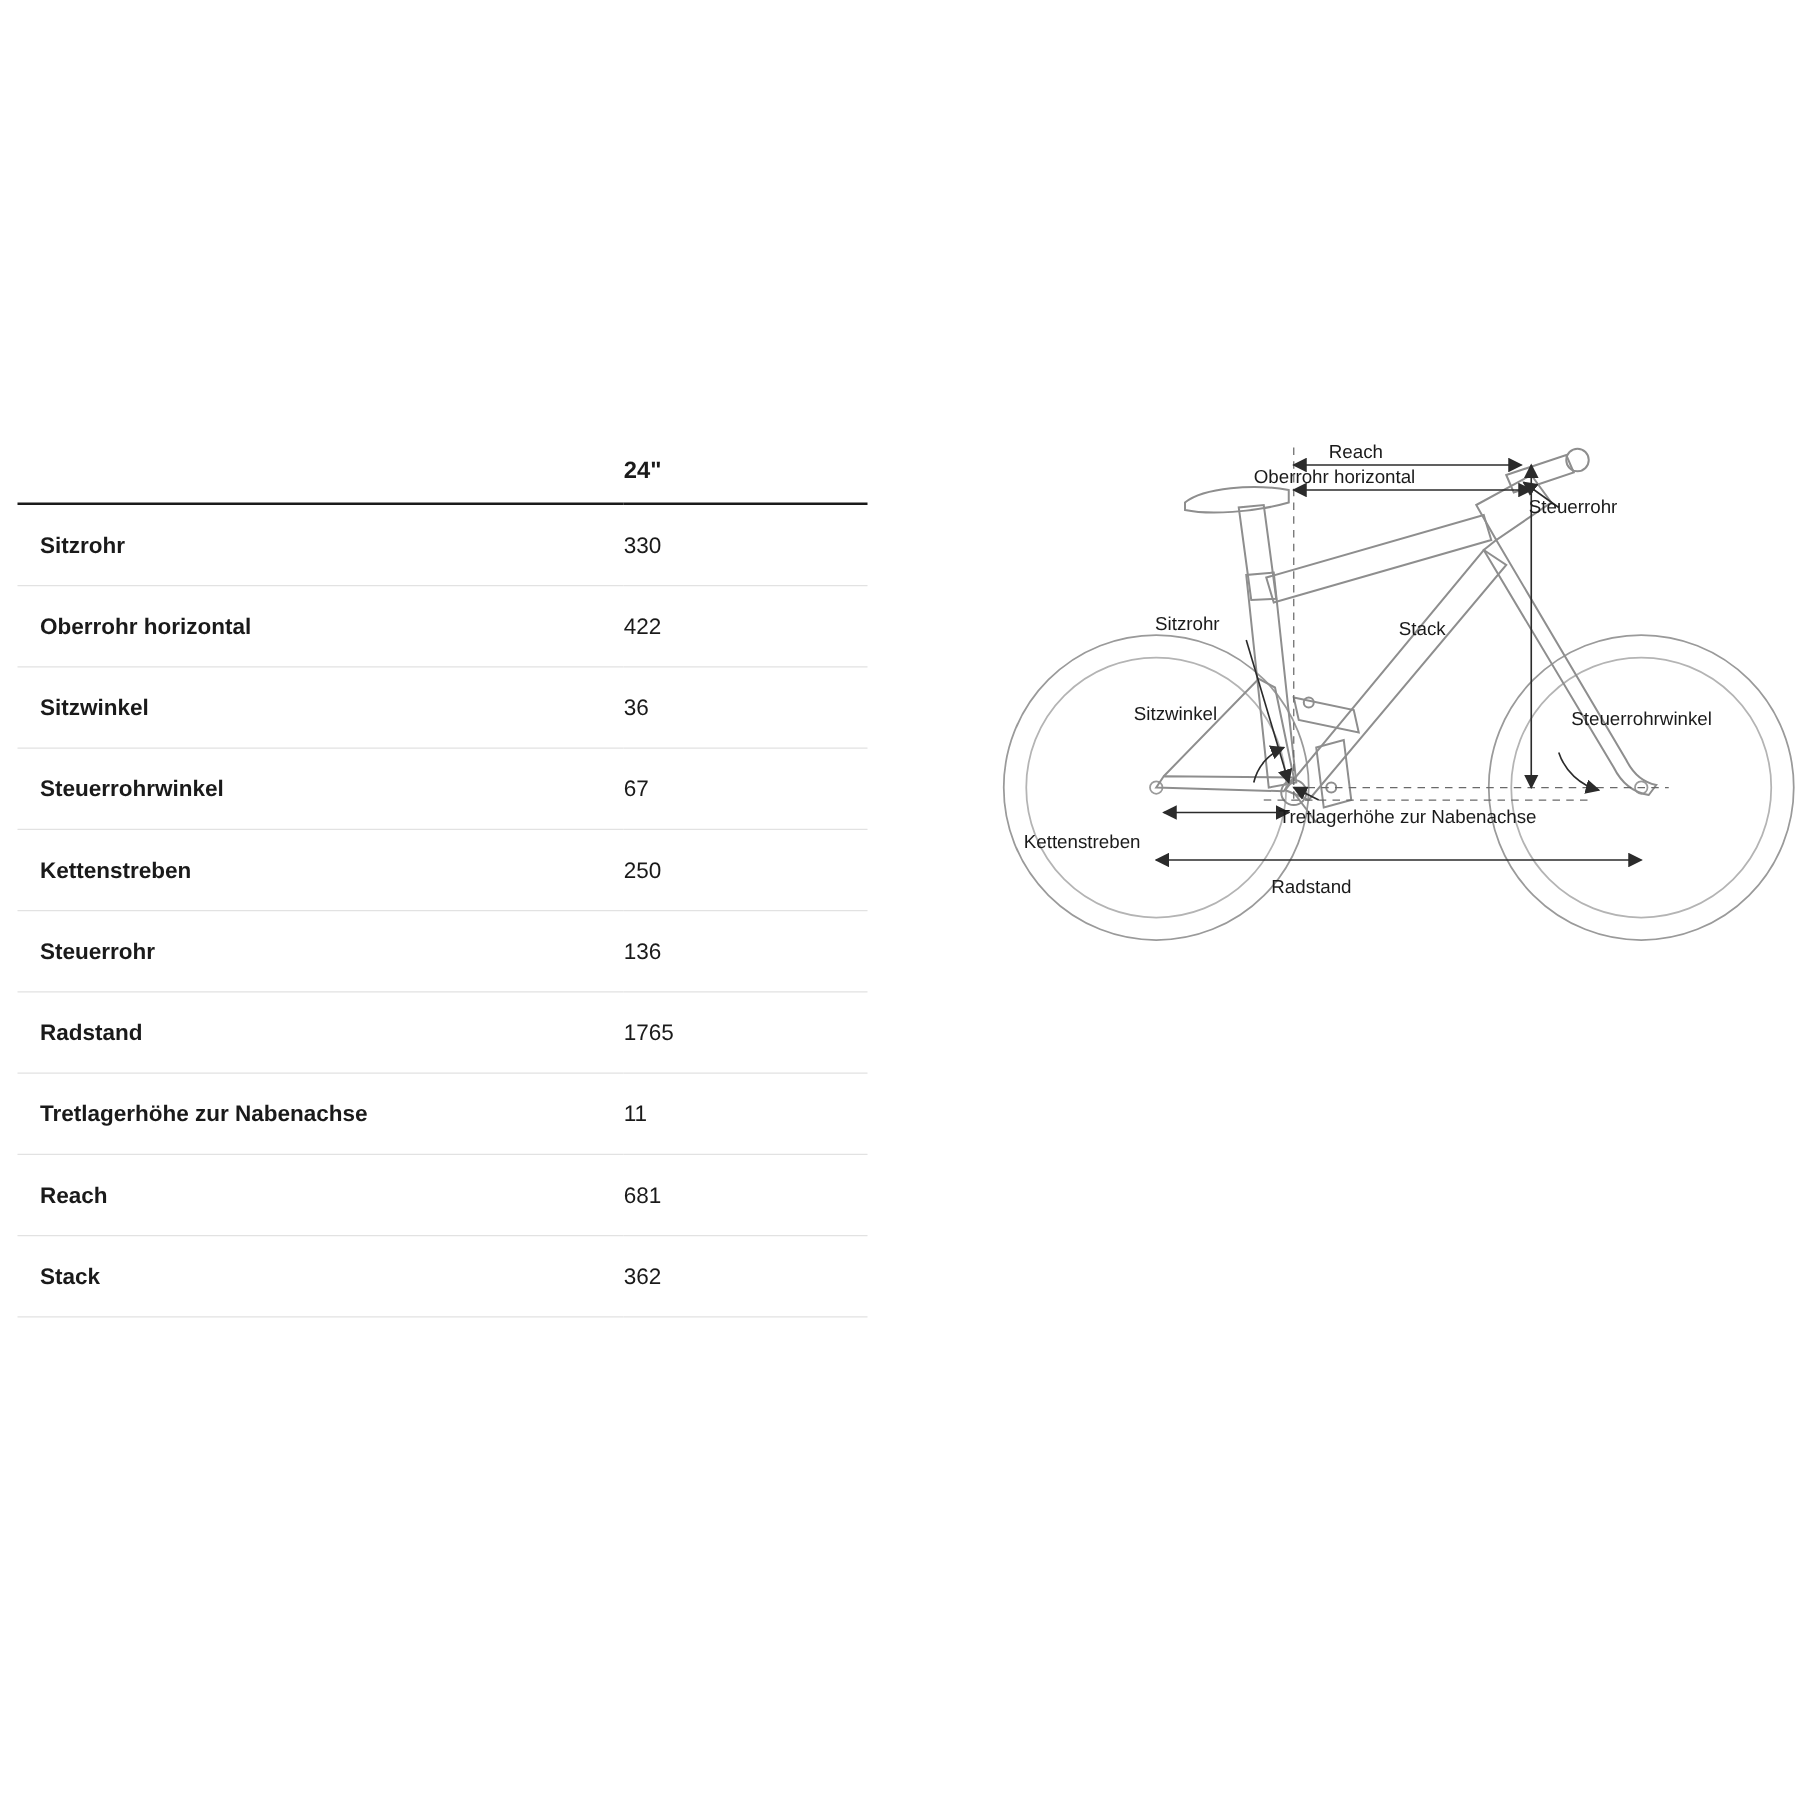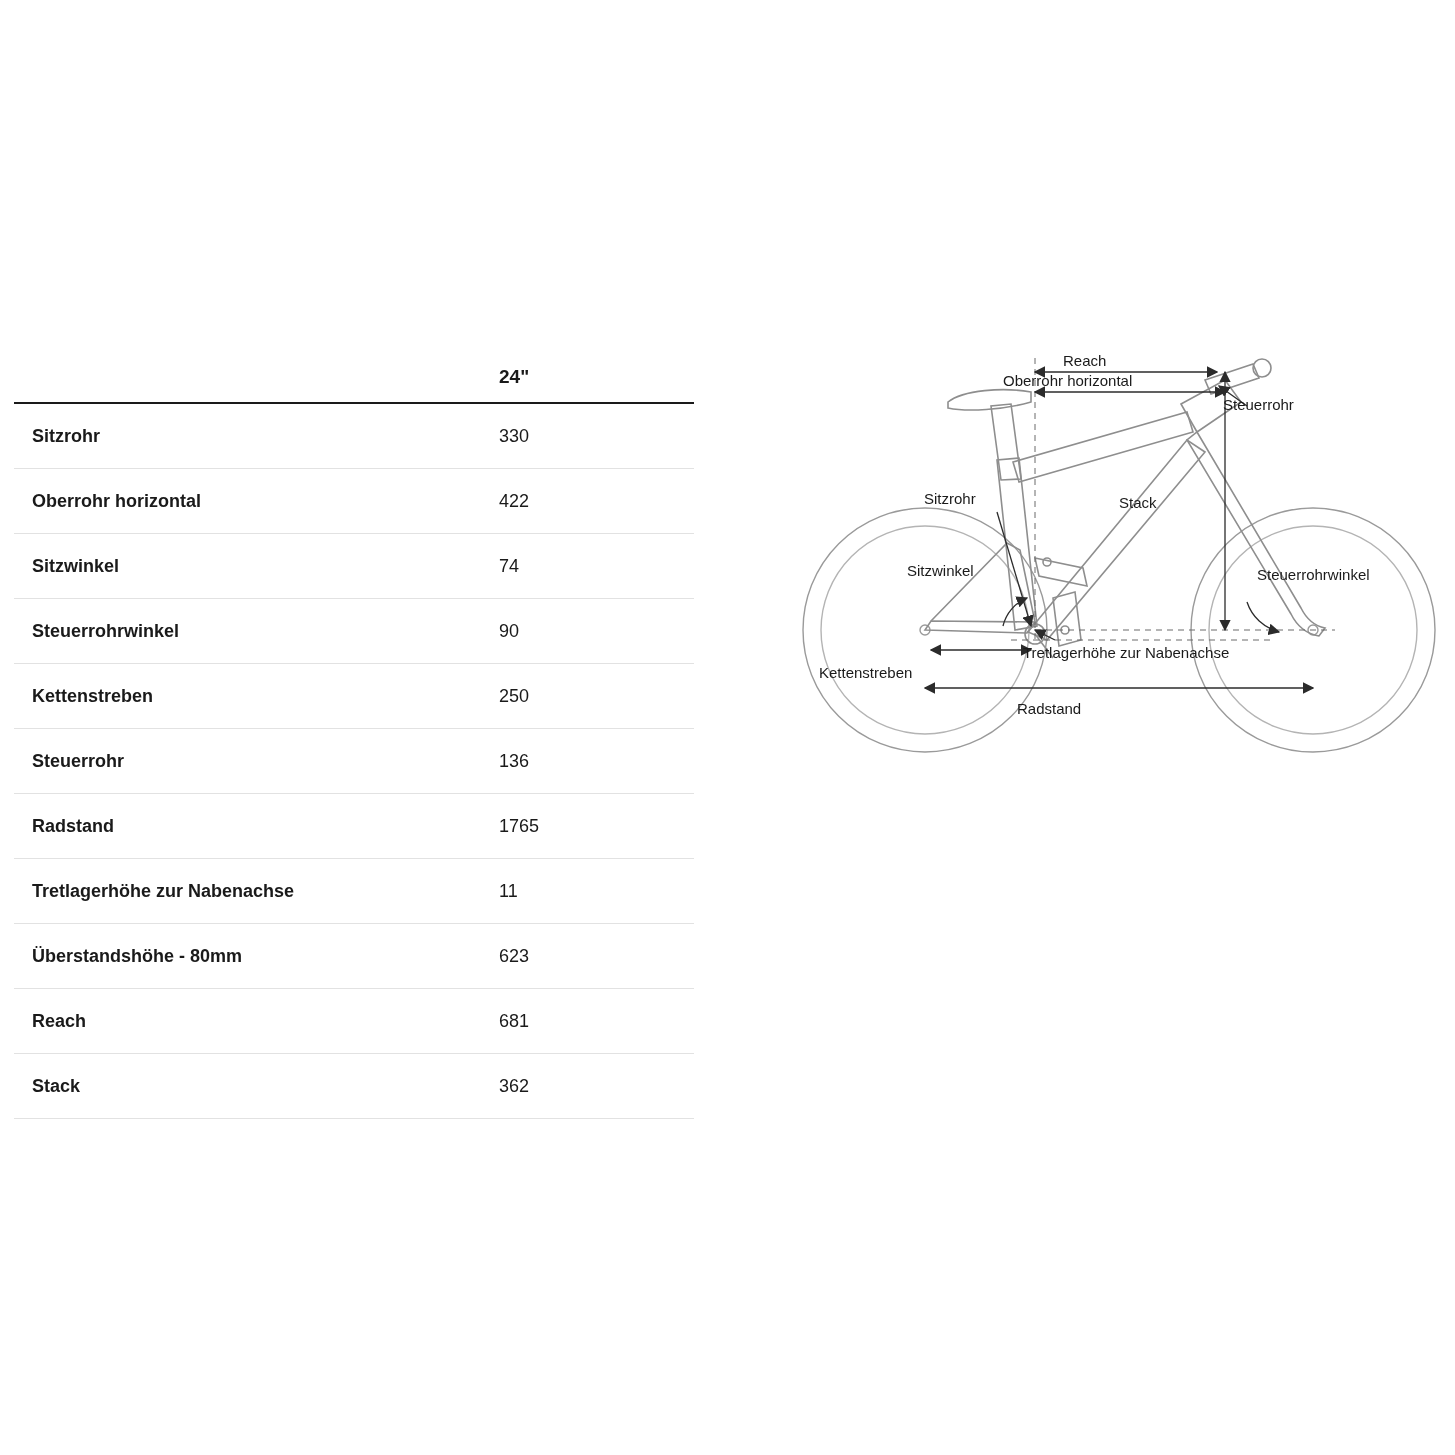--- a/index.html
+++ b/index.html
@@ -96,45 +96,41 @@
       <tr>
         <td class="lbl">Sitzrohr</td>
         <td class="val">330</td>
       </tr>
       <tr>
         <td class="lbl">Oberrohr horizontal</td>
         <td class="val">422</td>
       </tr>
       <tr>
         <td class="lbl">Sitzwinkel</td>
-        <td class="val">74</td>
+        <td class="val">36</td>
       </tr>
       <tr>
         <td class="lbl">Steuerrohrwinkel</td>
-        <td class="val">90</td>
+        <td class="val">67</td>
       </tr>
       <tr>
         <td class="lbl">Kettenstreben</td>
         <td class="val">250</td>
       </tr>
       <tr>
         <td class="lbl">Steuerrohr</td>
         <td class="val">136</td>
       </tr>
       <tr>
         <td class="lbl">Radstand</td>
         <td class="val">1765</td>
       </tr>
       <tr>
         <td class="lbl">Tretlagerhöhe zur Nabenachse</td>
         <td class="val">11</td>
-      </tr>
-      <tr>
-        <td class="lbl">Überstandshöhe - 80mm</td>
-        <td class="val">623</td>
       </tr>
       <tr>
         <td class="lbl">Reach</td>
         <td class="val">681</td>
       </tr>
       <tr>
         <td class="lbl">Stack</td>
         <td class="val">362</td>
       </tr>
     </tbody>

